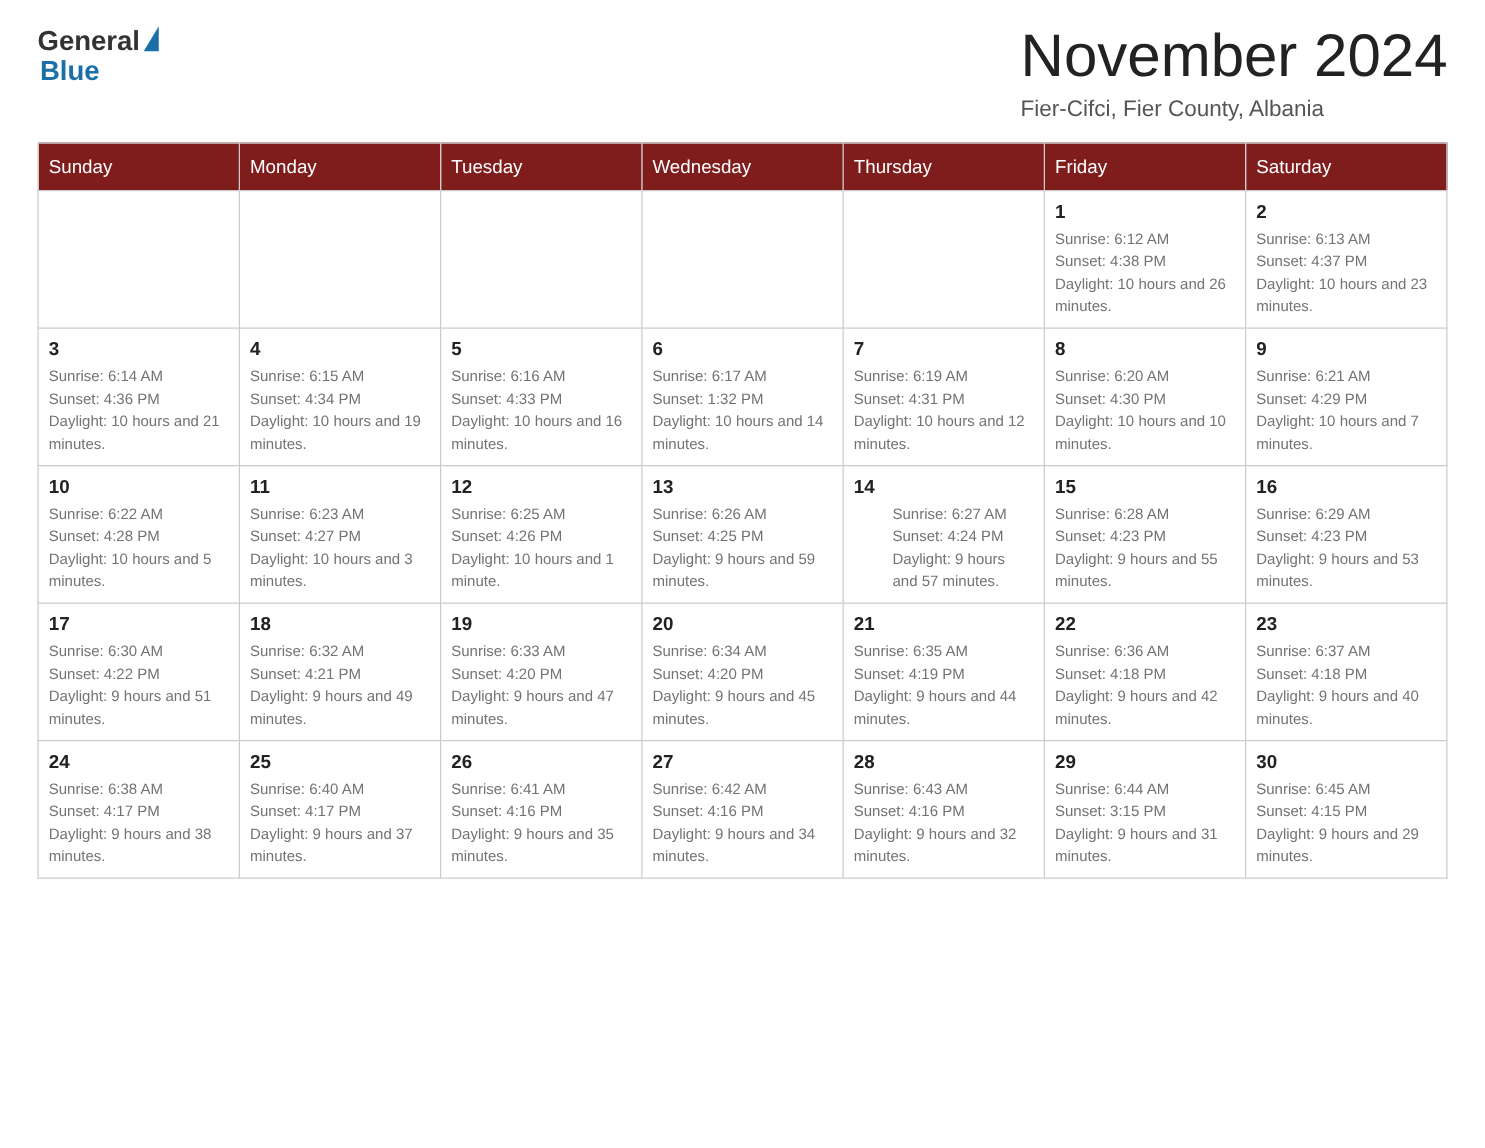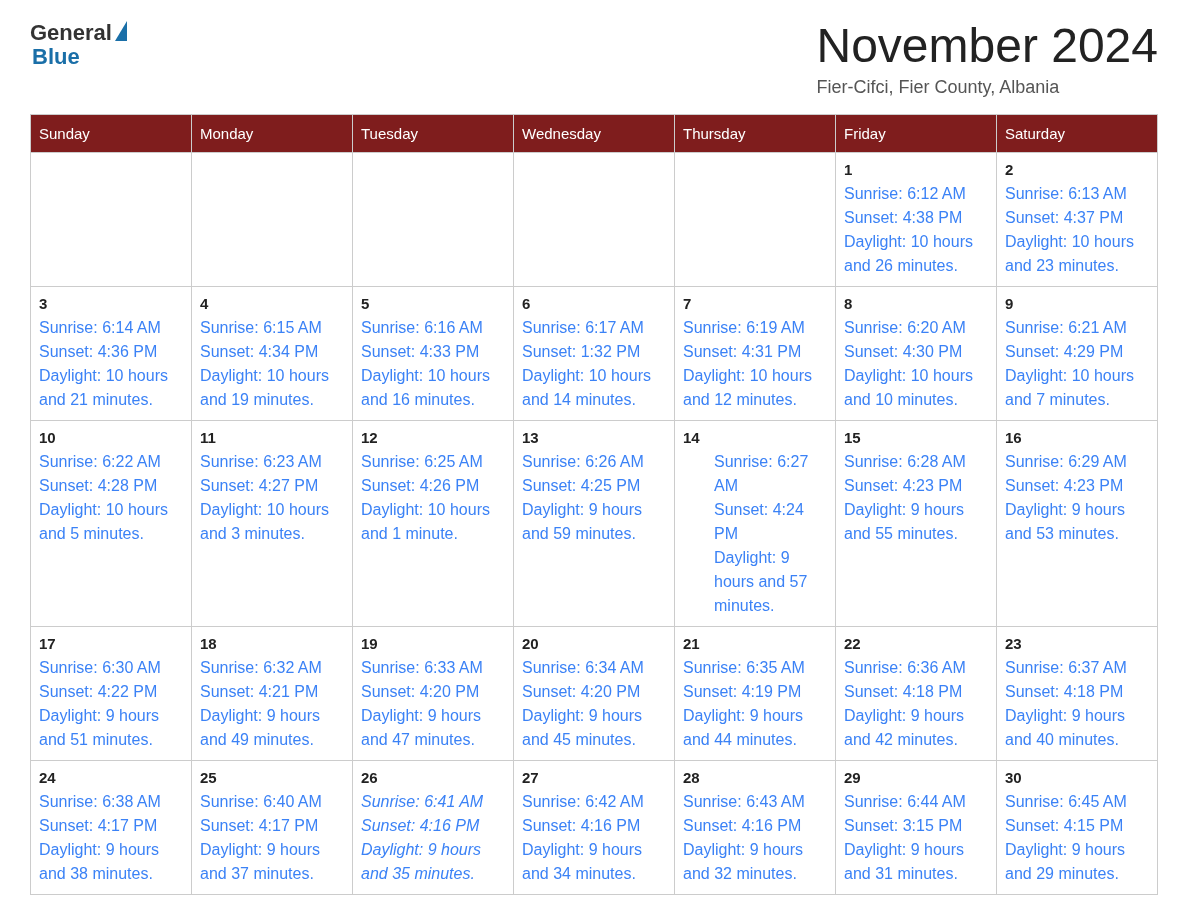--- a/index.html
+++ b/index.html
@@ -79,22 +79,22 @@
       width: 14.28%;
       min-height: 100px;
     }
     .day-number {
       font-size: 15px;
       font-weight: bold;
       color: #222;
       margin-bottom: 4px;
     }
     .day-info {
-      font-size: 16px;
-      color: #3b82f6;
+      font-size: 12px;
+      color: #737373;
       line-height: 1.5;
     }
     .empty-cell {
       background: #fff;
     }
     tbody tr td {
       height: 110px;
     }
   </style>
 </head>
@@ -286,21 +286,21 @@
 Daylight: 9 hours and 38 minutes.</div>
         </td>
         <td>
           <div class="day-number">25</div>
           <div class="day-info" style="white-space: pre-line;">Sunrise: 6:40 AM
 Sunset: 4:17 PM
 Daylight: 9 hours and 37 minutes.</div>
         </td>
         <td>
           <div class="day-number">26</div>
-          <div class="day-info" style="white-space: pre-line; font-style: italic;">Sunrise: 6:41 AM
+          <div class="day-info" style="white-space: pre-line;">Sunrise: 6:41 AM
 Sunset: 4:16 PM
 Daylight: 9 hours and 35 minutes.</div>
         </td>
         <td>
           <div class="day-number">27</div>
           <div class="day-info" style="white-space: pre-line;">Sunrise: 6:42 AM
 Sunset: 4:16 PM
 Daylight: 9 hours and 34 minutes.</div>
         </td>
         <td>

